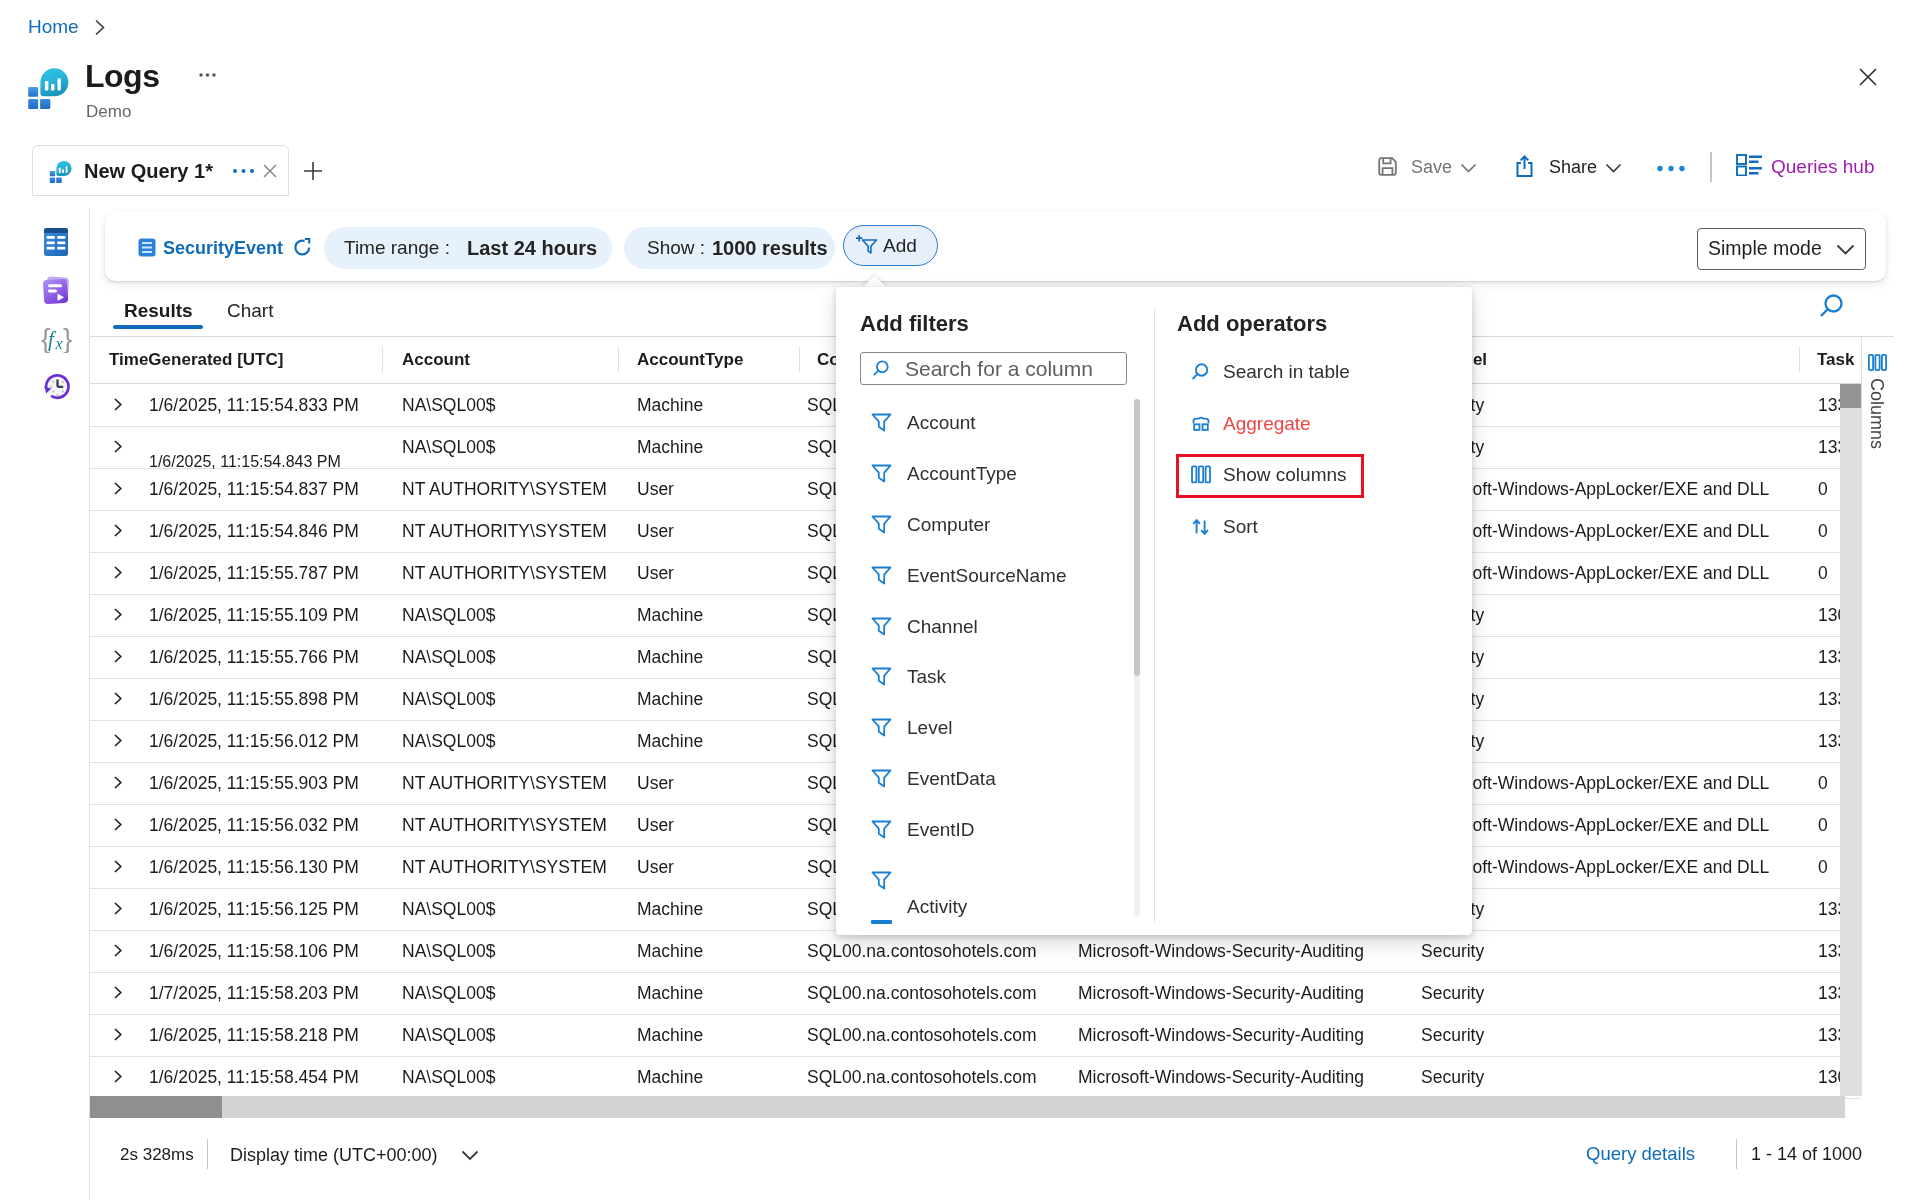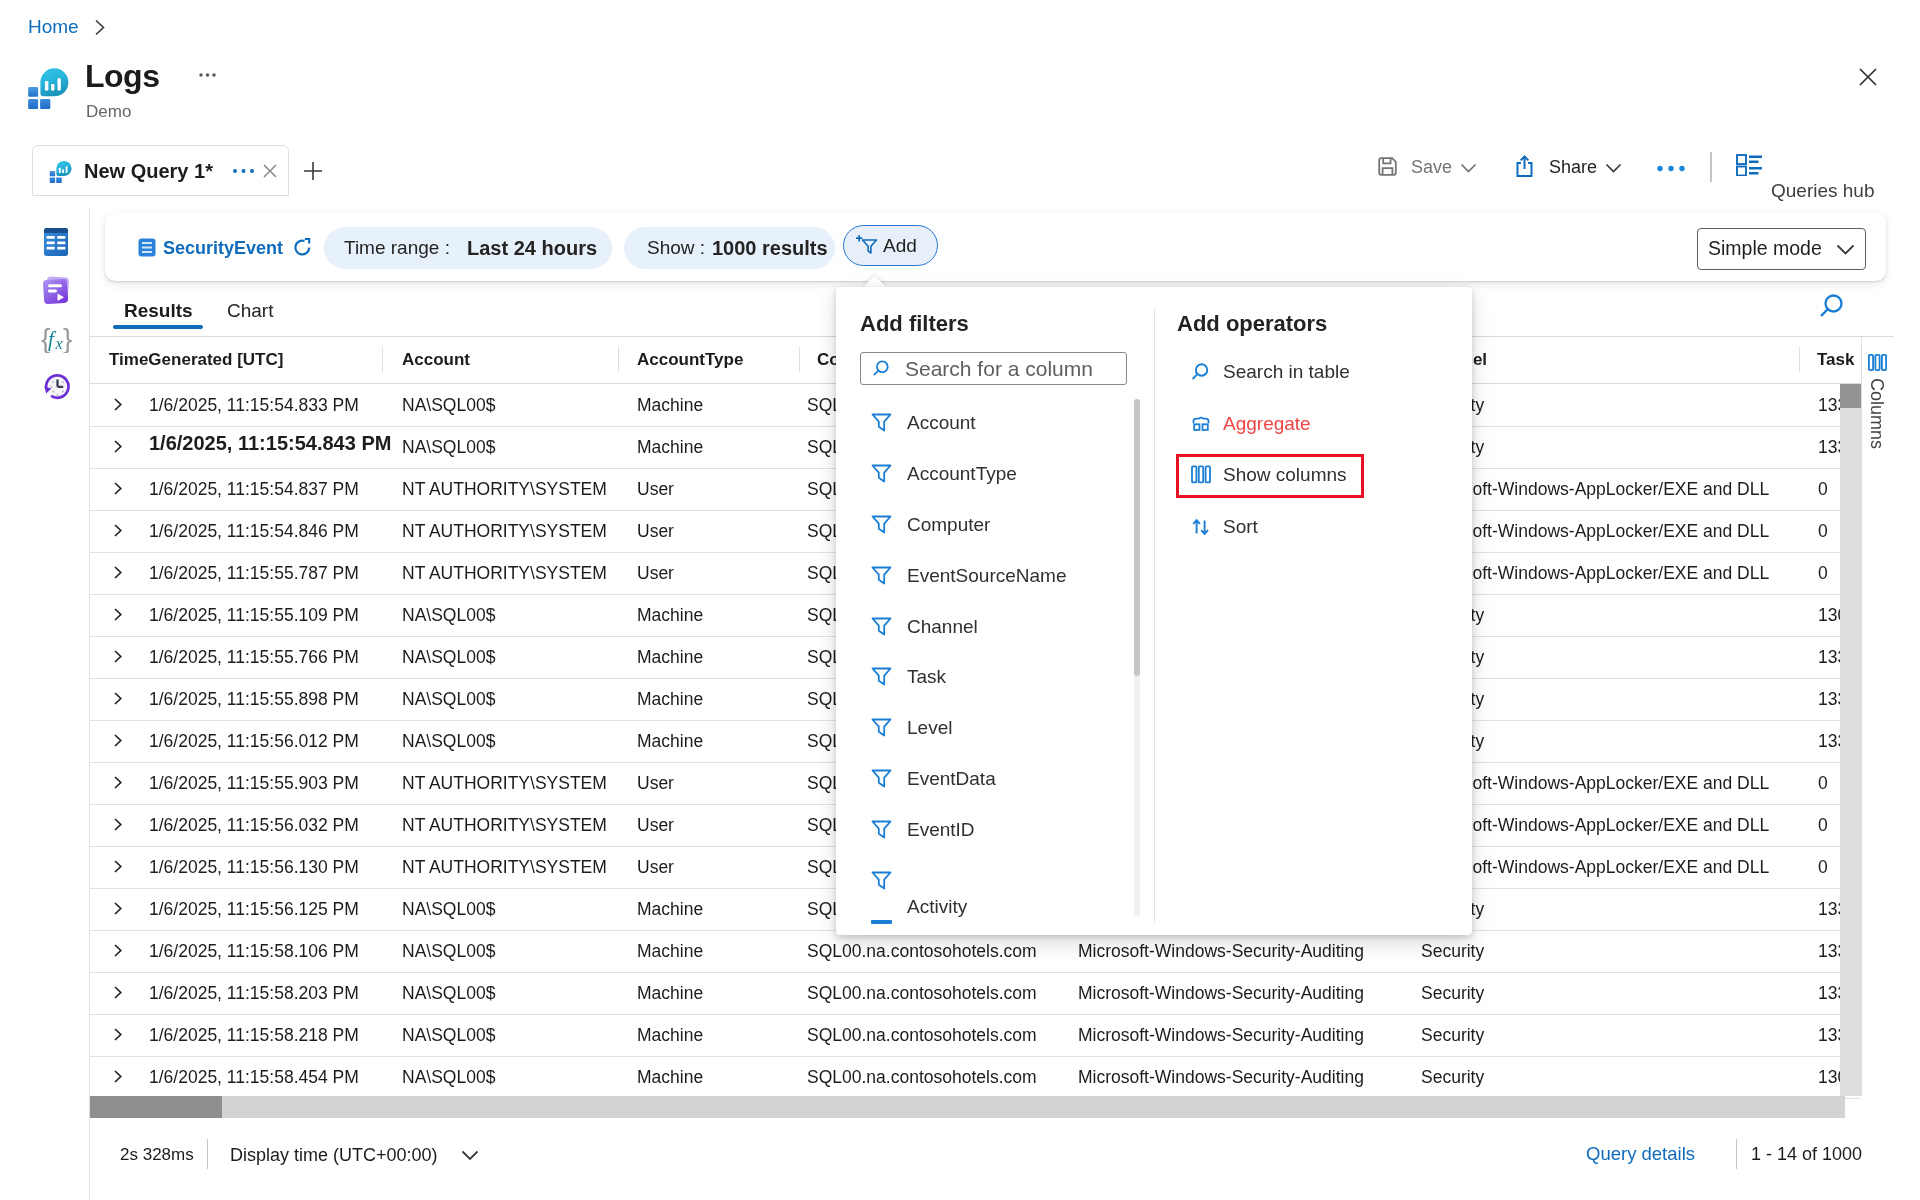--- a/index.html
+++ b/index.html
@@ -97,21 +97,21 @@
     <circle cx="3" cy="3.5" r="2.7" fill="#1a86d9"></circle>
     <circle cx="14" cy="3.5" r="2.7" fill="#1a86d9"></circle>
     <circle cx="25" cy="3.5" r="2.7" fill="#1a86d9"></circle>
   </svg>
 <div class="ab" style="left:1710px;top:152px;width:1.5px;height:30px;background:#c6c4c2;"></div>
 <svg class="ab" style="left:1736px;top:154px" width="27" height="22" viewBox="0 0 27 22">
 <rect x="1" y="1" width="9" height="9" fill="none" stroke="#0f6cbd" stroke-width="1.9"></rect>
 <rect x="1" y="12.5" width="9" height="9" fill="none" stroke="#0f6cbd" stroke-width="1.9"></rect>
 <path d="M13 2.8 H26 M13 7.8 H22.5 M13 14.3 H26 M13 19.3 H22.5" stroke="#0f6cbd" stroke-width="2.4" fill="none"></path>
   </svg>
-<div class="tx" style="left:1771px;top:167px;font-size:19px;color:#404040;margin-top:24px;">Queries hub</div>
+<div class="tx" style="left:1771px;top:167px;font-size:19px;color:#a21caf;">Queries hub</div>
 <div class="ab" style="left:105px;top:212px;width:1781px;height:69px;background:#fff;border-radius:10px;box-shadow:0 1px 2px rgba(0,0,0,0.12), 0 3px 8px rgba(0,0,0,0.10);"></div>
 <svg class="ab" style="left:138px;top:238px" width="18" height="19" viewBox="0 0 18 19">
 <rect x="0.5" y="0.5" width="17" height="18" rx="3" fill="#2b83d9"></rect>
 <path d="M4 5 H14 M4 9.5 H14 M4 14 H14" stroke="#cfe6fa" stroke-width="2"></path>
   </svg>
 <div class="tx" style="left:163px;top:248px;font-size:18px;font-weight:700;color:#0f6cbd;">SecurityEvent</div>
 <svg class="ab" style="left:293px;top:238px" width="19" height="19" viewBox="0 0 19 19">
 <path d="M16.2 9.5 A6.9 6.9 0 1 1 11.5 3" fill="none" stroke="#0f6cbd" stroke-width="2.2"></path>
 <path d="M11.8 1.0 L16.2 1.0 L16.2 5.4" fill="none" stroke="#0f6cbd" stroke-width="2.2"></path>
   </svg>
@@ -202,21 +202,21 @@
 <div class="tx" style="left:402px;top:404.5px;font-size:17.5px;">NA\SQL00$</div>
 <div class="tx" style="left:637px;top:404.5px;font-size:17.5px;">Machine</div>
 <div class="tx" style="left:807px;top:404.5px;font-size:17.5px;">SQL00.na.contosohotels.com</div>
 <div class="tx" style="left:1078px;top:404.5px;font-size:17.5px;">Microsoft-Windows-Security-Auditing</div>
 <div class="tx" style="left:1421px;top:404.5px;font-size:17.5px;">Security</div>
 <div class="tx" style="left:1818px;top:404.5px;font-size:17.5px;">133</div>
 <div class="ab" style="left:90px;top:467.5px;width:1771px;height:1px;background:#e4e2e0;"></div>
 <svg class="ab" style="left:114px;top:440.0px" width="8" height="13" viewBox="0 0 8 13">
     <path d="M1 1 L6.8 6.5 L1 12" fill="none" stroke="#1d1c1b" stroke-width="1.6"></path>
   </svg>
-<div class="tx" style="left:149px;top:443px;font-size:20px;font-weight:bold;">1/6/2025, 11:15:54.843 PM</div>
+<div class="tx" style="left:149px;top:462px;font-size:16px;">1/6/2025, 11:15:54.843 PM</div>
 <div class="tx" style="left:402px;top:446.5px;font-size:17.5px;">NA\SQL00$</div>
 <div class="tx" style="left:637px;top:446.5px;font-size:17.5px;">Machine</div>
 <div class="tx" style="left:807px;top:446.5px;font-size:17.5px;">SQL00.na.contosohotels.com</div>
 <div class="tx" style="left:1078px;top:446.5px;font-size:17.5px;">Microsoft-Windows-Security-Auditing</div>
 <div class="tx" style="left:1421px;top:446.5px;font-size:17.5px;">Security</div>
 <div class="tx" style="left:1818px;top:446.5px;font-size:17.5px;">133</div>
 <div class="ab" style="left:90px;top:509.5px;width:1771px;height:1px;background:#e4e2e0;"></div>
 <svg class="ab" style="left:114px;top:482.0px" width="8" height="13" viewBox="0 0 8 13">
     <path d="M1 1 L6.8 6.5 L1 12" fill="none" stroke="#1d1c1b" stroke-width="1.6"></path>
   </svg>
@@ -345,21 +345,21 @@
 <div class="tx" style="left:402px;top:950.5px;font-size:17.5px;">NA\SQL00$</div>
 <div class="tx" style="left:637px;top:950.5px;font-size:17.5px;">Machine</div>
 <div class="tx" style="left:807px;top:950.5px;font-size:17.5px;">SQL00.na.contosohotels.com</div>
 <div class="tx" style="left:1078px;top:950.5px;font-size:17.5px;">Microsoft-Windows-Security-Auditing</div>
 <div class="tx" style="left:1421px;top:950.5px;font-size:17.5px;">Security</div>
 <div class="tx" style="left:1818px;top:950.5px;font-size:17.5px;">133</div>
 <div class="ab" style="left:90px;top:1013.5px;width:1771px;height:1px;background:#e4e2e0;"></div>
 <svg class="ab" style="left:114px;top:986.0px" width="8" height="13" viewBox="0 0 8 13">
     <path d="M1 1 L6.8 6.5 L1 12" fill="none" stroke="#1d1c1b" stroke-width="1.6"></path>
   </svg>
-<div class="tx" style="left:149px;top:992.5px;font-size:17.5px;">1/6/2025, 11:15:58.203 PM</div>
+<div class="tx" style="left:149px;top:992.5px;font-size:17.5px;">1/7/2025, 11:15:58.203 PM</div>
 <div class="tx" style="left:402px;top:992.5px;font-size:17.5px;">NA\SQL00$</div>
 <div class="tx" style="left:637px;top:992.5px;font-size:17.5px;">Machine</div>
 <div class="tx" style="left:807px;top:992.5px;font-size:17.5px;">SQL00.na.contosohotels.com</div>
 <div class="tx" style="left:1078px;top:992.5px;font-size:17.5px;">Microsoft-Windows-Security-Auditing</div>
 <div class="tx" style="left:1421px;top:992.5px;font-size:17.5px;">Security</div>
 <div class="tx" style="left:1818px;top:992.5px;font-size:17.5px;">133</div>
 <div class="ab" style="left:90px;top:1055.5px;width:1771px;height:1px;background:#e4e2e0;"></div>
 <svg class="ab" style="left:114px;top:1028.0px" width="8" height="13" viewBox="0 0 8 13">
     <path d="M1 1 L6.8 6.5 L1 12" fill="none" stroke="#1d1c1b" stroke-width="1.6"></path>
   </svg>

